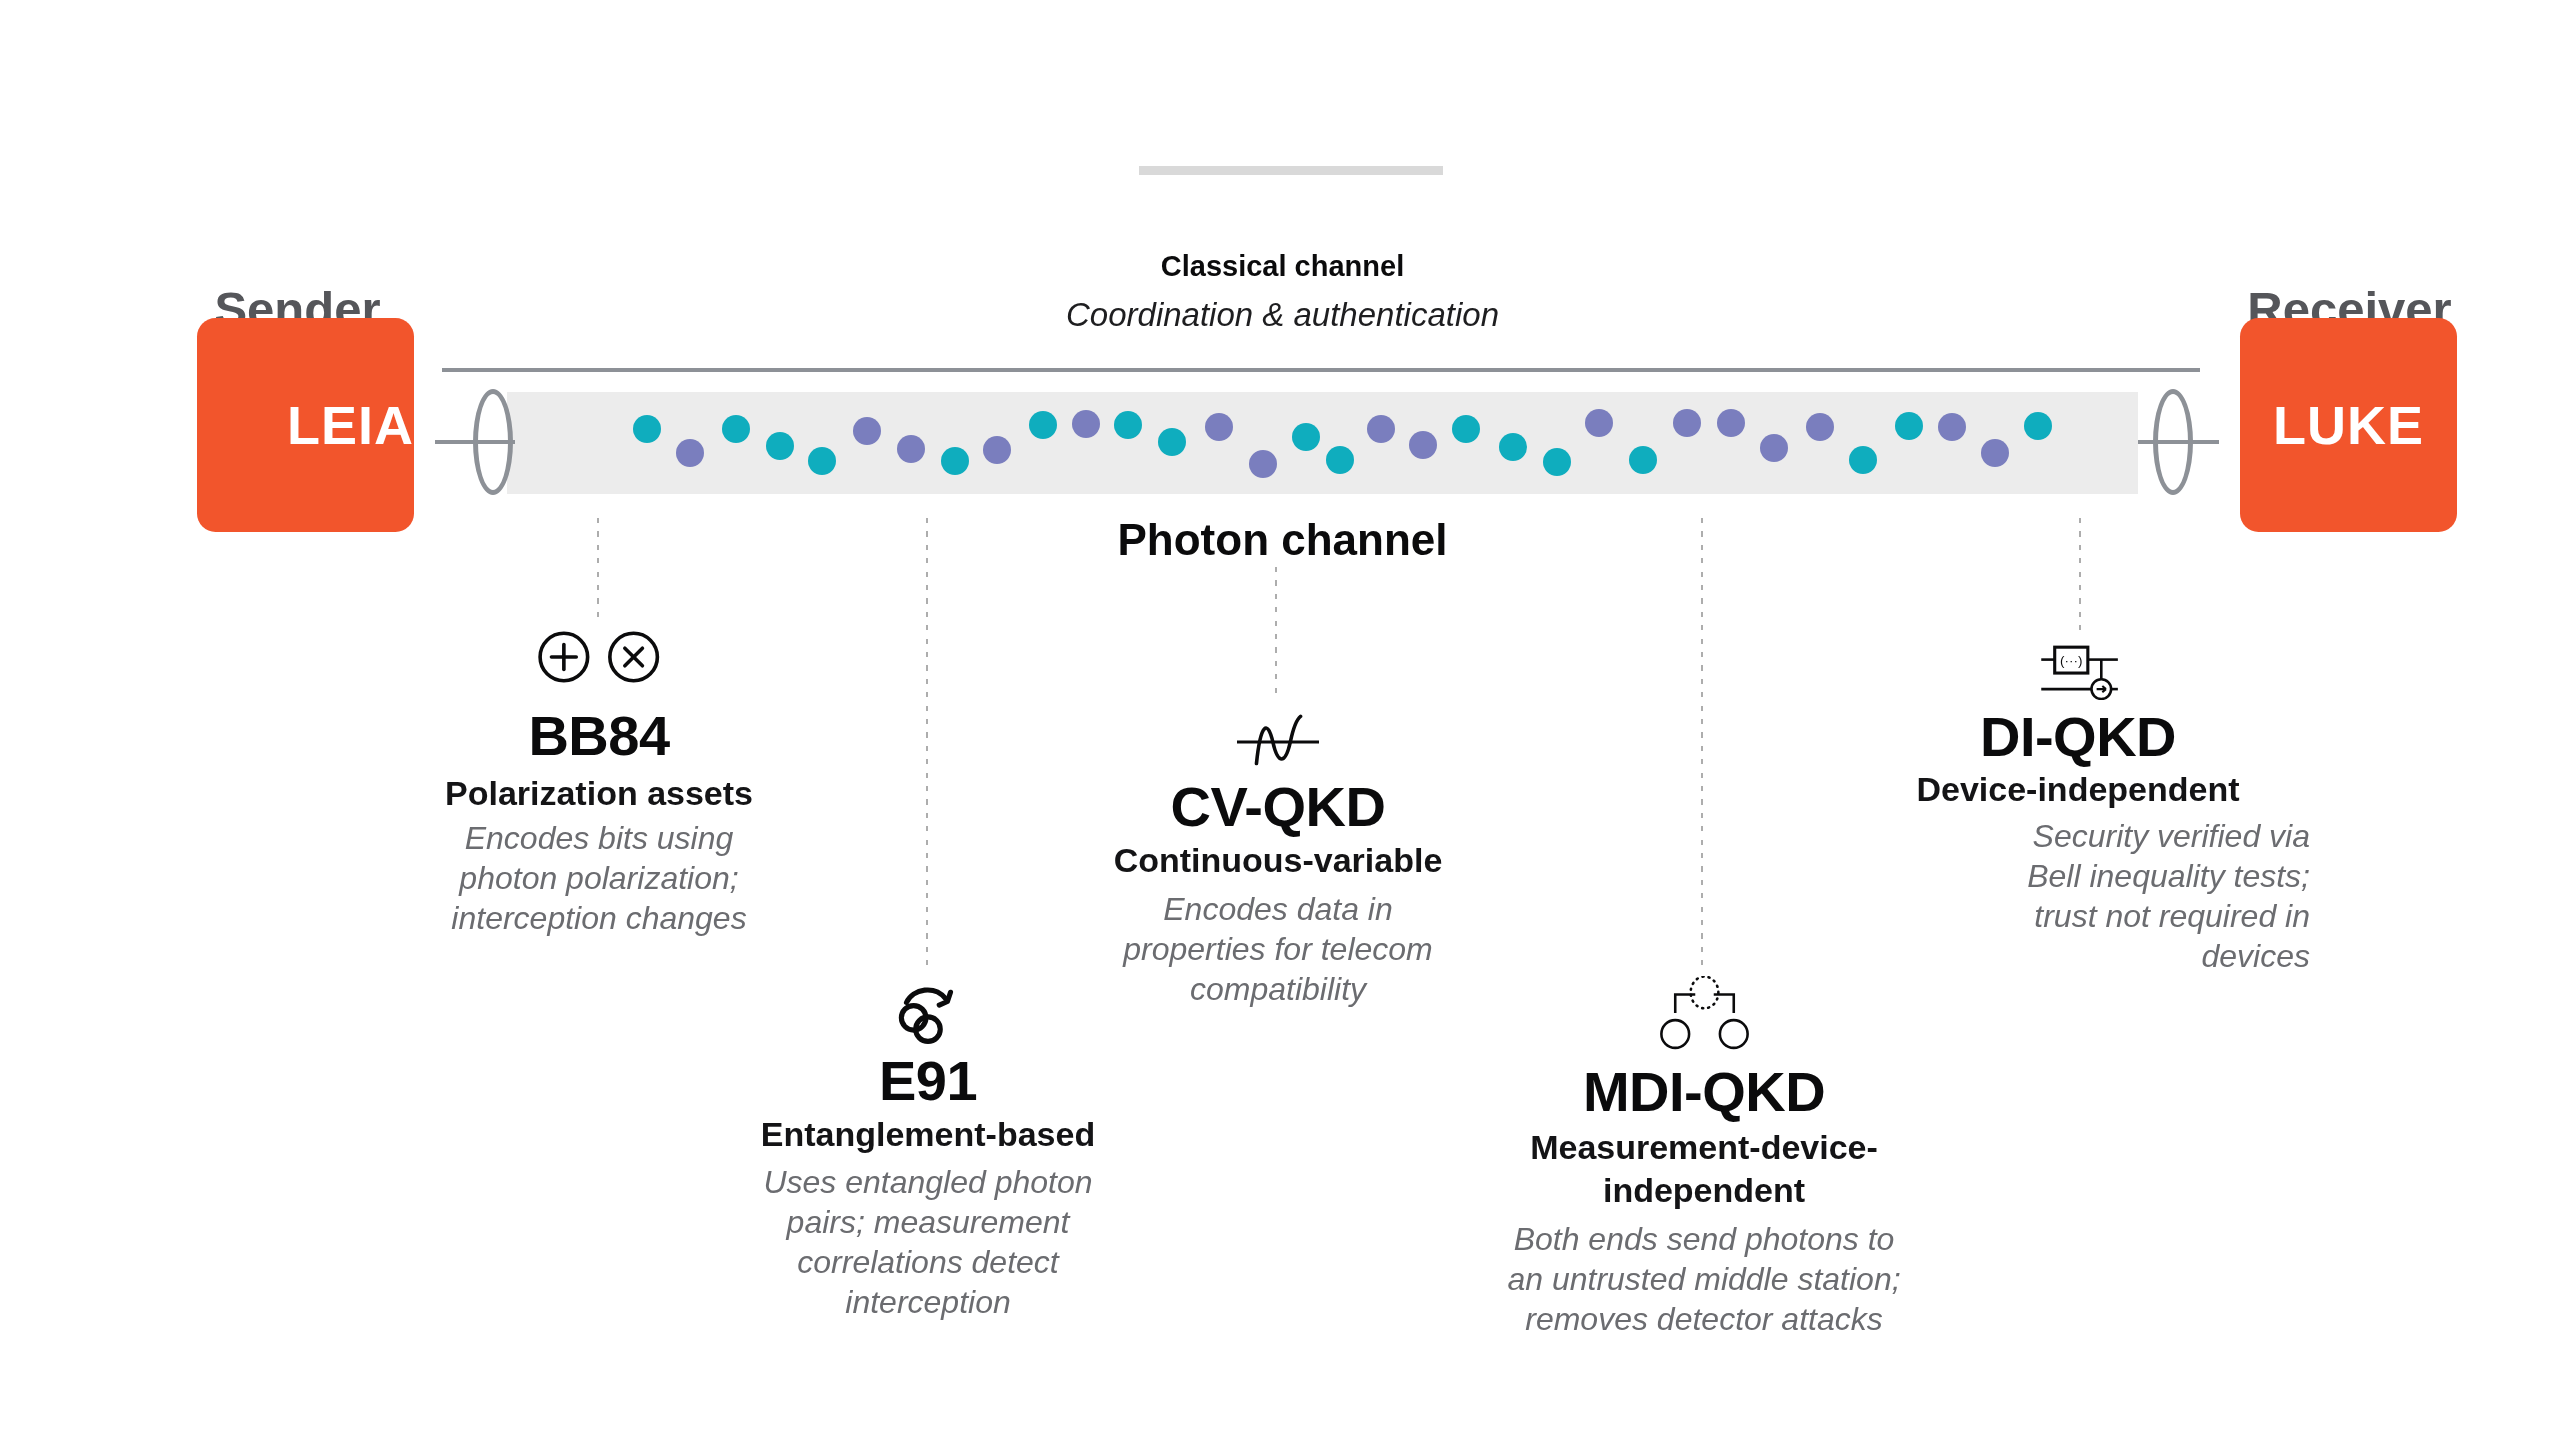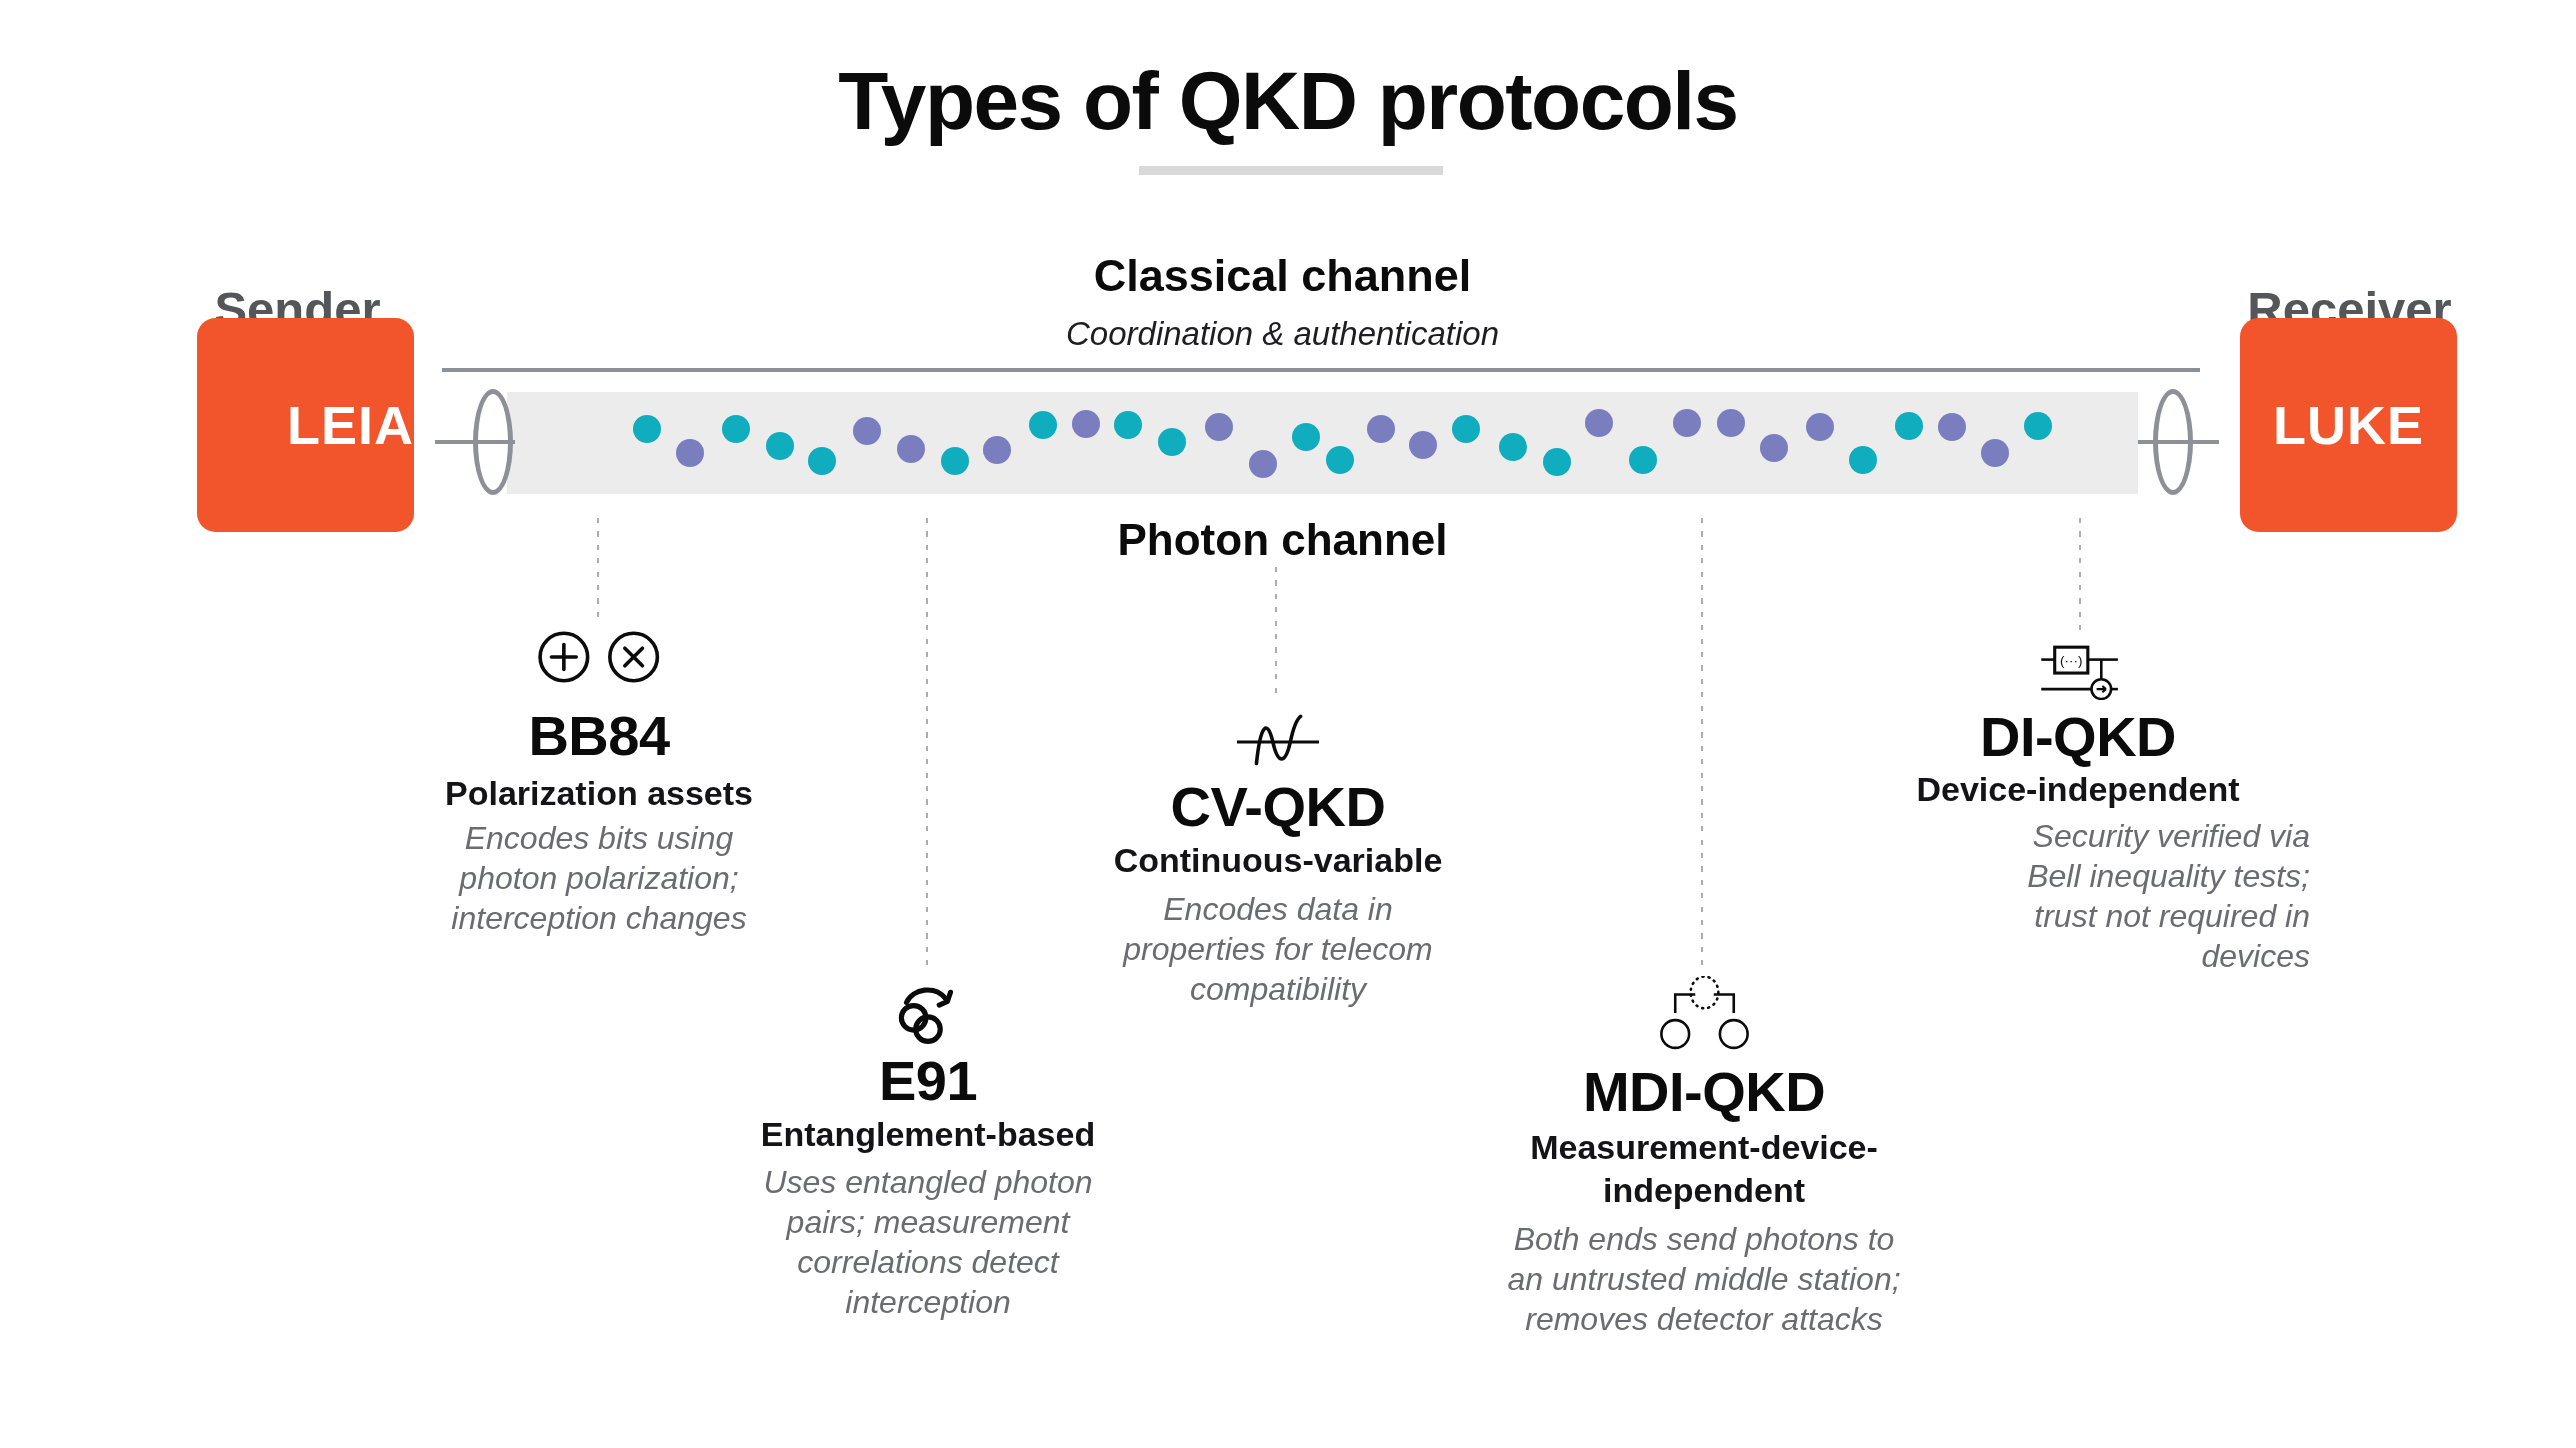--- a/index.html
+++ b/index.html
@@ -29,21 +29,21 @@
   .role-label.sender{left:117px;top:251px;}
   .role-label.receiver{left:2169px;top:251px;}
 
   .party-box{position:absolute;top:318px;width:217px;height:214px;border-radius:18.5px;
     background:var(--accent-orange);display:flex;align-items:center;justify-content:center;}
   .party-box.leia{left:197px;justify-content:flex-end;}
   .party-box.luke{left:2240px;}
   .party-name{color:#ffffff;font-size:54px;font-weight:700;letter-spacing:1px;}
 
   .classical-label-wrap{position:absolute;left:1025px;top:250px;width:515px;text-align:center;}
-  .classical-label{font-size:45px;font-weight:700;color:var(--ink);text-align:center;}
+  .classical-label{font-size:29px;font-weight:700;color:var(--ink);text-align:center;}
   .classical-sublabel{margin-top:13.4px;font-size:33px;font-style:italic;color:#1E1E20;}
 
   .classical-line{position:absolute;left:442px;top:368px;width:1758px;height:4.1px;
     background:var(--channel-gray);}
   .tube{position:absolute;left:507px;top:392px;width:1631px;height:102px;background:var(--tube-gray);}
   .tube-opening{position:absolute;top:389px;width:40px;height:106px;border:5.7px solid var(--channel-gray);
     border-radius:50%;background:#ffffff;}
   .tube-opening.left{left:473px;}
   .tube-opening.right{left:2153px;}
   .stub-line{position:absolute;top:440px;height:4.1px;background:var(--channel-gray);}
@@ -76,21 +76,20 @@
   .abs{position:absolute;left:0;width:464px;}
 
   svg{display:block;}
   .ico-stroke{stroke:#0B0B0C;fill:none;}
 </style>
 </head>
 <body>
 
 <div id="canvas">
 
-  <div class="page-title">Types of QKD protocols</div>
   <div class="title-underline"></div>
 
   <div class="role-label sender">Sender</div>
   <div class="role-label receiver">Receiver</div>
 
   <div class="party-box leia">
     <span class="party-name">LEIA</span>
   </div>
   <div class="party-box luke">
     <span class="party-name">LUKE</span>

